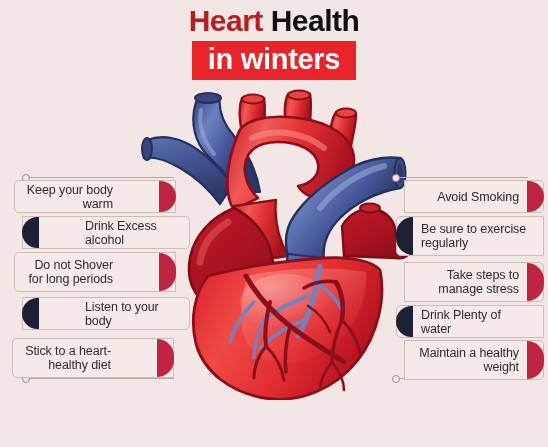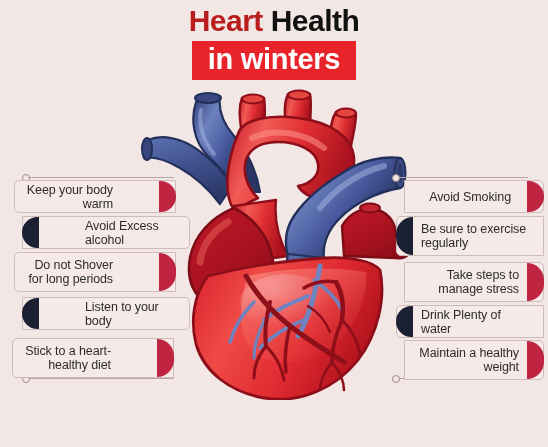--- a/index.html
+++ b/index.html
@@ -231,40 +231,40 @@
   <div class="rail-dot" style="left:392px;top:174px;"></div>
   <div class="rail" style="left:396px;top:378px;width:132px;"></div>
   <div class="rail-dot" style="left:392px;top:375px;"></div>
 
   <div class="tip left" style="left:14px;top:180px;width:162px;">
     <span class="txt">Keep your body warm</span>
     <span class="cap cap-red"></span>
   </div>
 
   <div class="tip left flip" style="left:22px;top:216px;width:168px;">
-    <span class="txt">Avoid Excess alcohol</span>
+    <span class="txt">Drink Excess alcohol</span>
     <span class="cap cap-navy"></span>
   </div>
 
   <div class="tip left two-line" style="left:14px;top:252px;width:162px;">
     <span class="txt">Do not Shover for long periods</span>
     <span class="cap cap-red"></span>
   </div>
 
   <div class="tip left flip" style="left:22px;top:297px;width:168px;">
     <span class="txt">Listen to your body</span>
     <span class="cap cap-navy"></span>
   </div>
 
   <div class="tip left two-line" style="left:12px;top:338px;width:162px;">
     <span class="txt">Stick to a heart-healthy diet</span>
     <span class="cap cap-red"></span>
   </div>
 
-  <div class="tip right" style="left:404px;top:180px;width:140px;gap:8px;">
+  <div class="tip right" style="left:404px;top:180px;width:140px;">
     <span class="txt">Avoid Smoking</span>
     <span class="cap cap-red"></span>
   </div>
 
   <div class="tip right flip two-line" style="left:396px;top:216px;width:148px;">
     <span class="txt">Be sure to exercise regularly</span>
     <span class="cap cap-navy"></span>
   </div>
 
   <div class="tip right two-line" style="left:404px;top:262px;width:140px;">

